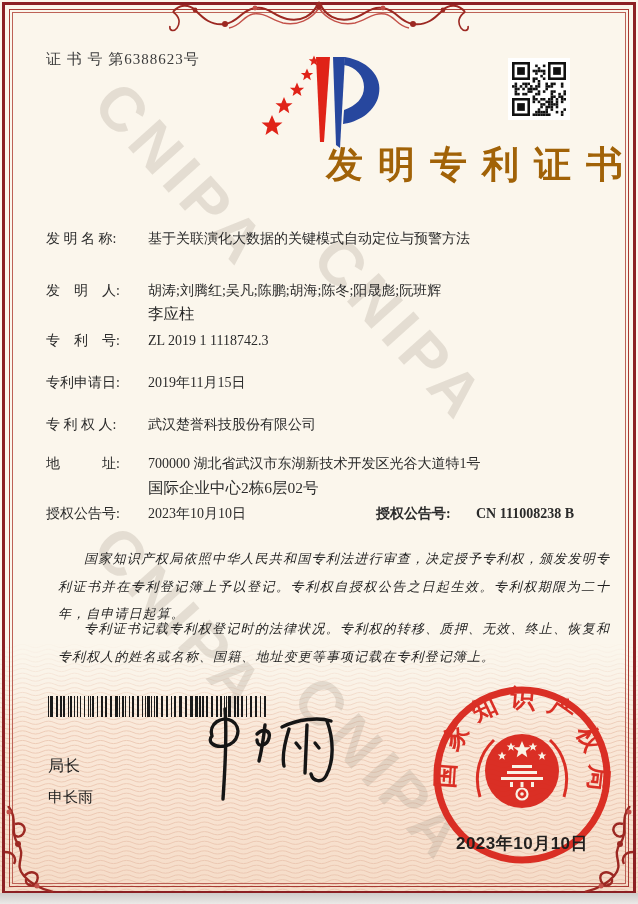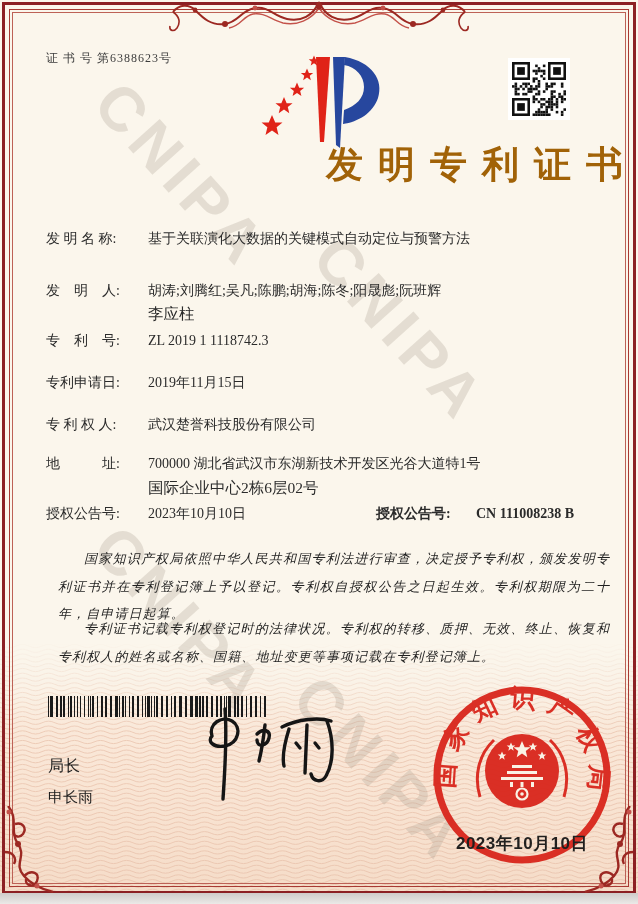--- a/index.html
+++ b/index.html
@@ -25,21 +25,21 @@
 
   .bottom-strip{position:absolute;left:0;right:0;bottom:0;height:11px;z-index:7;
     background:linear-gradient(180deg,#cfccca,#ebe9e7);}
 
   
   .watermark{position:absolute;z-index:2;font-family:"Liberation Sans",sans-serif;
     font-size:62px;font-weight:700;letter-spacing:7px;color:rgba(168,158,142,.28);
     transform:rotate(48deg);transform-origin:left top;white-space:nowrap;}
 
   
-  .cert-no{position:absolute;left:46px;top:50px;font-size:12px;letter-spacing:1px;color:#3c3c3c;z-index:4}
+  .cert-no{position:absolute;left:46px;top:50px;font-size:15px;letter-spacing:1px;color:#3c3c3c;z-index:4}
   .logo{position:absolute;left:250px;top:54px;width:134px;height:94px;z-index:4}
   .qr-box{position:absolute;left:508px;top:58px;width:62px;height:62px;background:#fff;z-index:4;
     display:flex;align-items:center;justify-content:center;}
   .qr-box svg{width:54px;height:54px}
   .doc-title{position:absolute;left:0;top:140px;width:100%;text-align:right;z-index:4;
     font-size:37px;font-weight:700;letter-spacing:15px;text-indent:15px;color:#a16207;}
 
   
   .field-row{position:absolute;left:46px;font-size:14px;color:var(--text);white-space:nowrap;z-index:4}
   .field-label{display:inline-block;min-width:102px;}

